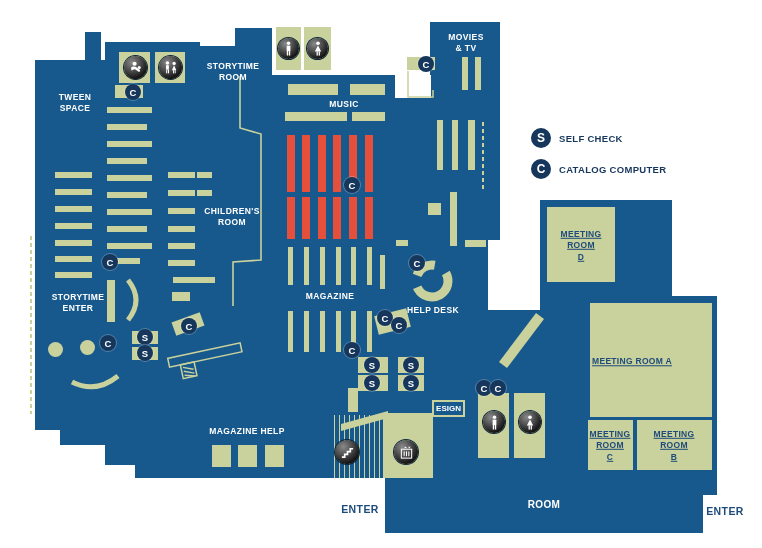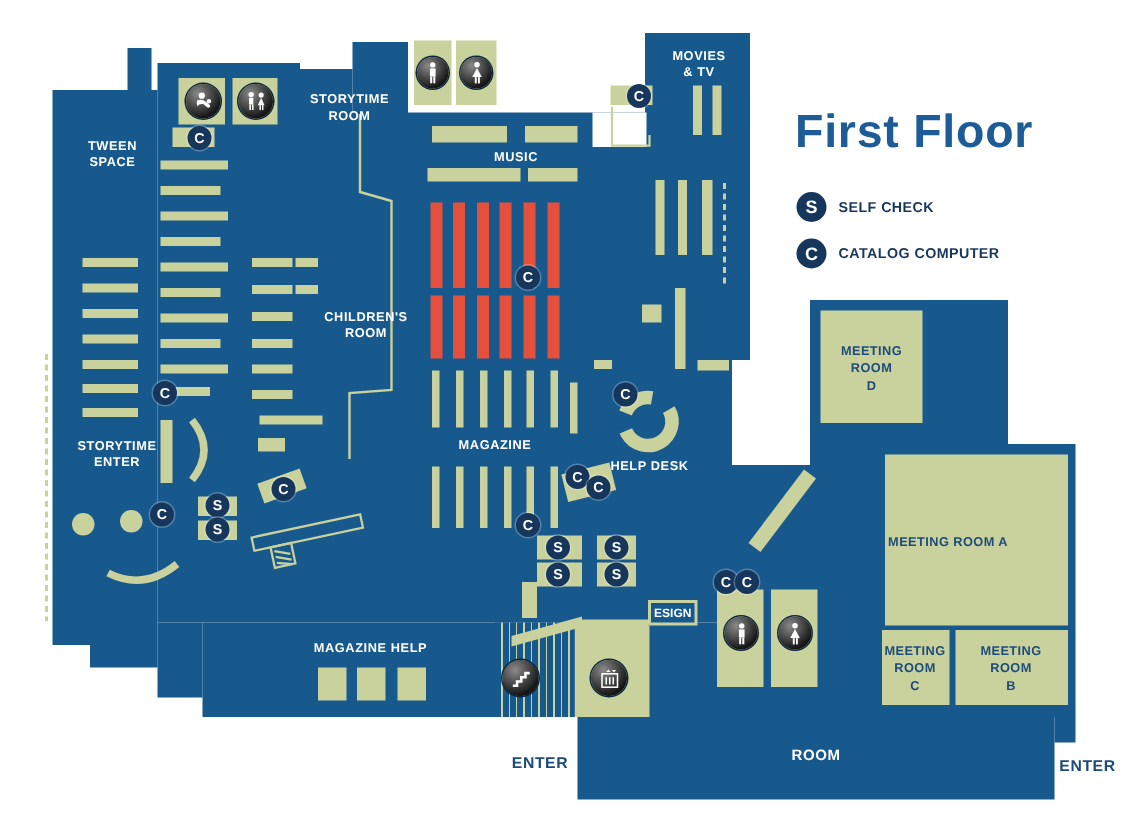--- a/index.html
+++ b/index.html
@@ -8,21 +8,21 @@
   }
   html,body{margin:0;padding:0;background:#fff;}
   #canvas{position:relative;width:762px;height:548px;background:#fff;overflow:hidden;
           font-family:"Liberation Sans",sans-serif;}
   .blue{position:absolute;background:var(--blue);}
   .white{position:absolute;background:#fff;}
   .g{position:absolute;background:var(--green);}
   .lbl{position:absolute;transform:translate(-50%,-50%);color:#fff;font-weight:bold;
        font-size:8.5px;letter-spacing:.4px;text-align:center;line-height:1.3;white-space:nowrap;}
   .lblg{position:absolute;transform:translate(-50%,-50%);color:var(--navy2);font-weight:bold;
-       font-size:8.5px;letter-spacing:.3px;text-align:center;line-height:1.35;white-space:nowrap;}
+       font-size:8.5px;letter-spacing:.3px;text-align:center;line-height:1.35;white-space:nowrap;text-decoration:underline;}
   .badge{position:absolute;width:16px;height:16px;border-radius:50%;background:var(--navy);
        color:#fff;font-size:9.5px;font-weight:bold;display:flex;align-items:center;
        justify-content:center;box-shadow:0 0 0 1px rgba(255,255,255,.25);}
   .icn{position:absolute;border-radius:50%;
        background:radial-gradient(circle at 35% 28%,#8a8a8a,#161616 72%);
        display:flex;align-items:center;justify-content:center;
        box-shadow:0 0 0 1px #0b2740;}
   .title{position:absolute;left:530px;top:70px;color:var(--title);font-size:31px;
        font-weight:800;letter-spacing:.5px;}
   .legend-lbl{position:absolute;color:var(--navy);font-size:9.5px;font-weight:bold;letter-spacing:.3px;}
@@ -183,36 +183,35 @@
       <div style="position: absolute; left: 468px; top: 120px; width: 7px; height: 50px; background: rgb(201, 209, 156);"></div>
       <div style="position: absolute; left: 428px; top: 203px; width: 13px; height: 12px; background: rgb(201, 209, 156);"></div>
       <div style="position: absolute; left: 450px; top: 192px; width: 7px; height: 54px; background: rgb(201, 209, 156);"></div>
       <div style="position: absolute; left: 465px; top: 240px; width: 21px; height: 7px; background: rgb(201, 209, 156);"></div>
       <div style="position: absolute; left: 396px; top: 240px; width: 12px; height: 6px; background: rgb(201, 209, 156);"></div>
       <div style="position: absolute; left: 212px; top: 445px; width: 19px; height: 22px; background: rgb(201, 209, 156);"></div>
       <div style="position: absolute; left: 238px; top: 445px; width: 19px; height: 22px; background: rgb(201, 209, 156);"></div>
       <div style="position: absolute; left: 265px; top: 445px; width: 19px; height: 22px; background: rgb(201, 209, 156);"></div>
     </div>
 
-  <div class="title">First Floor</div>
 
   <div class="legend-badge" style="left:531px;top:128px;">S</div>
   <div class="legend-lbl" style="left:559px;top:133px;">SELF CHECK</div>
   <div class="legend-badge" style="left:531px;top:159px;">C</div>
   <div class="legend-lbl" style="left:559px;top:164px;">CATALOG COMPUTER</div>
 
   <div class="lbl" style="left:75px;top:103px;">
     <div>TWEEN</div>
       <div>SPACE</div>
     </div>
   <div class="lbl" style="left:233px;top:72px;">
     <div>STORYTIME</div>
       <div>ROOM</div>
     </div>
-  <div class="lbl" style="left:232px;top:217px;margin-left:12px;">
+  <div class="lbl" style="left:232px;top:217px;">
     <div>CHILDREN'S</div>
       <div>ROOM</div>
     </div>
   <div class="lbl" style="left:78px;top:303px;">
     <div>STORYTIME</div>
       <div>ENTER</div>
     </div>
   <div class="lbl" style="left:344px;top:105px;">MUSIC</div>
   <div class="lbl" style="left:330px;top:297px;">MAGAZINE</div>
   <div class="lbl" style="left:466px;top:43px;">

